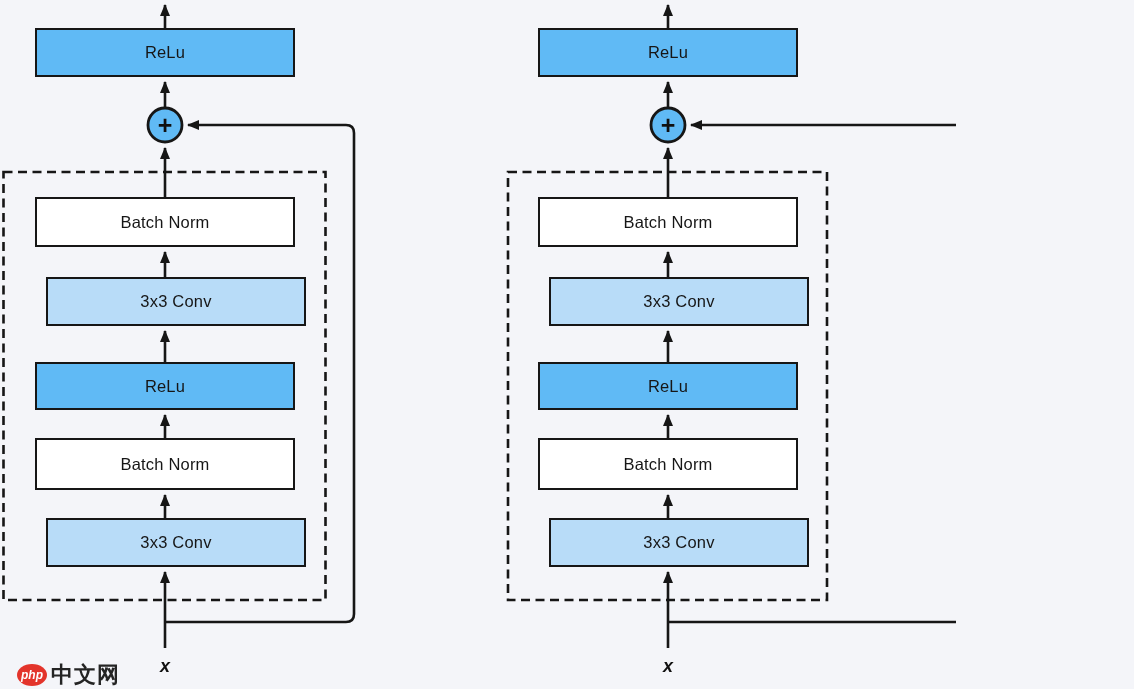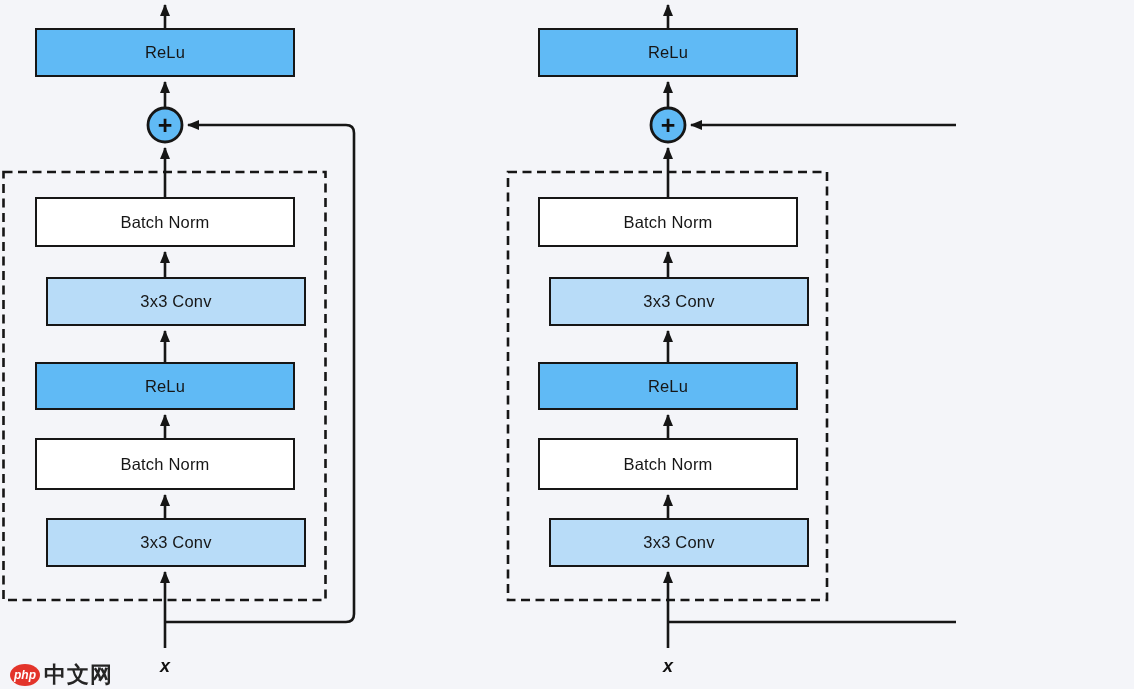--- a/index.html
+++ b/index.html
@@ -13,21 +13,21 @@
   .node{position:absolute;box-sizing:border-box;border:2px solid var(--line,#161616);
         display:flex;align-items:center;justify-content:center;
         font-size:16.5px;color:#161616;letter-spacing:.2px;}
   .node.medium{background:var(--node-medium,#60baf5);}
   .node.light{background:var(--node-light,#b8dcf8);margin-left:11px;}
   .node.white{background:var(--node-white,#ffffff);}
   .plus{position:absolute;width:28px;height:28px;display:flex;align-items:center;justify-content:center;
         font-size:25px;font-weight:bold;color:#101010;line-height:1;}
   .xlabel{position:absolute;width:50px;text-align:center;font-style:italic;font-weight:bold;
           font-size:18px;color:#111;}
-  .watermark{position:absolute;left:10px;top:660px;display:flex;align-items:center;gap:4px;}
+  .watermark{position:absolute;left:17px;top:660px;display:flex;align-items:center;gap:4px;}
   .wm-badge{width:30px;height:22px;border-radius:50%;background:var(--watermark-red,#e3342b);
             color:#fff;font-weight:bold;font-style:italic;font-size:12px;
             display:flex;align-items:center;justify-content:center;}
   .wm-text{font-weight:800;font-size:22px;color:var(--watermark-text-color,#242424);letter-spacing:1px;}
 </style>
 </head>
 <body>
 
 <div class="stage">
 

